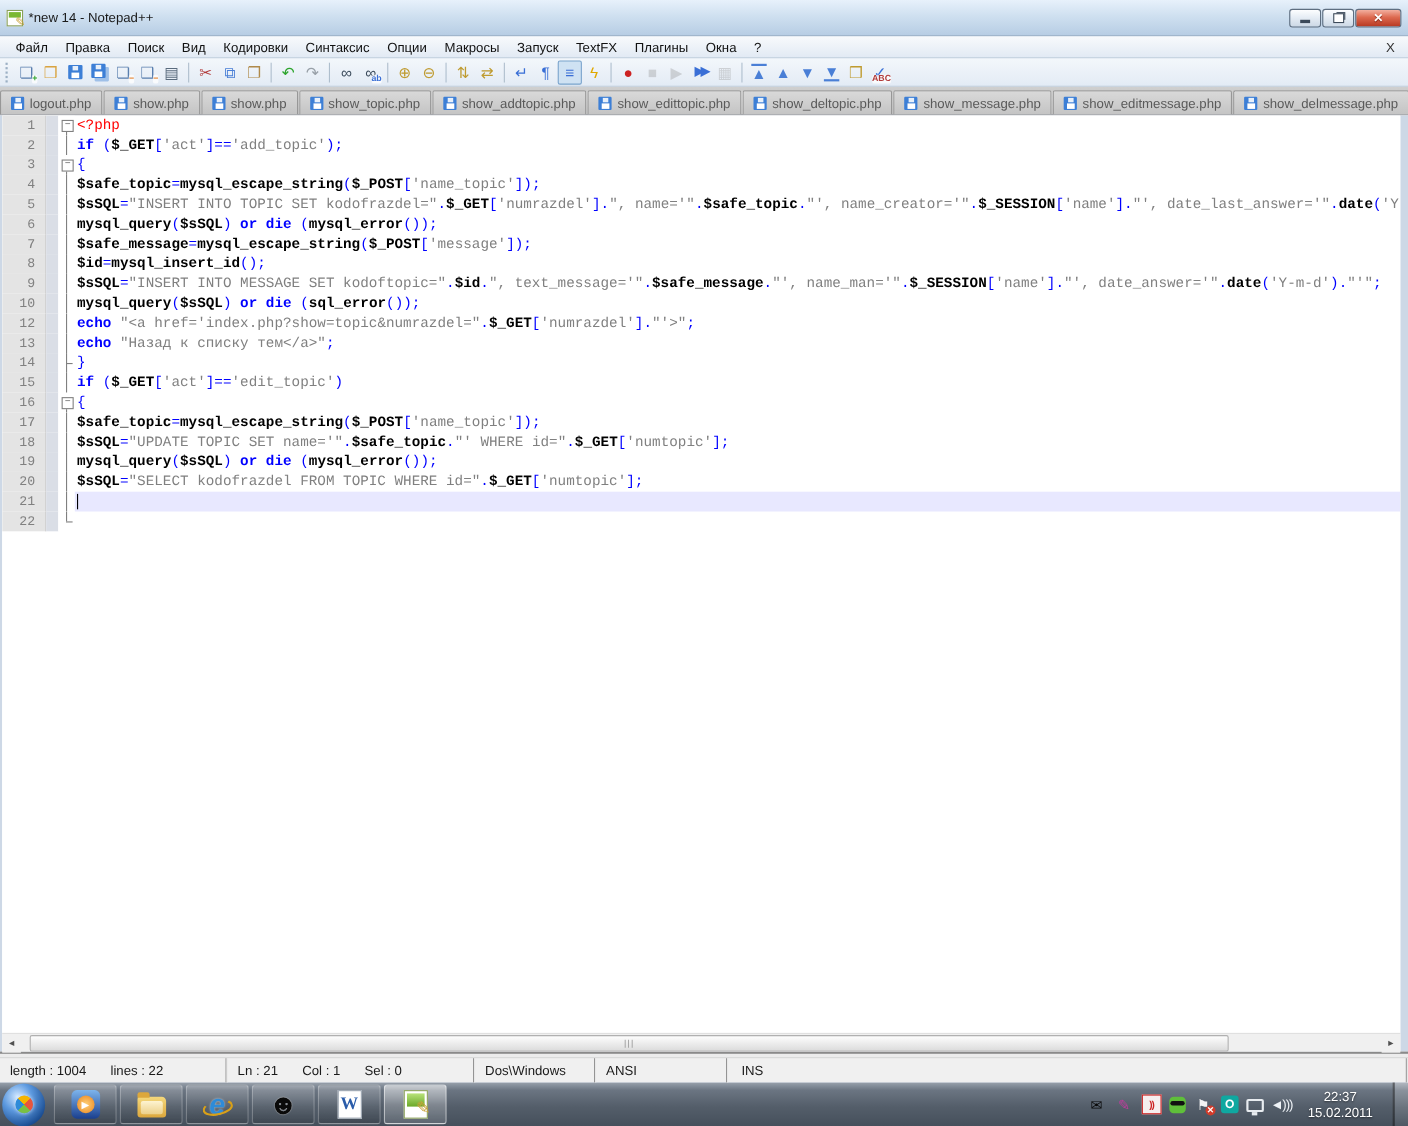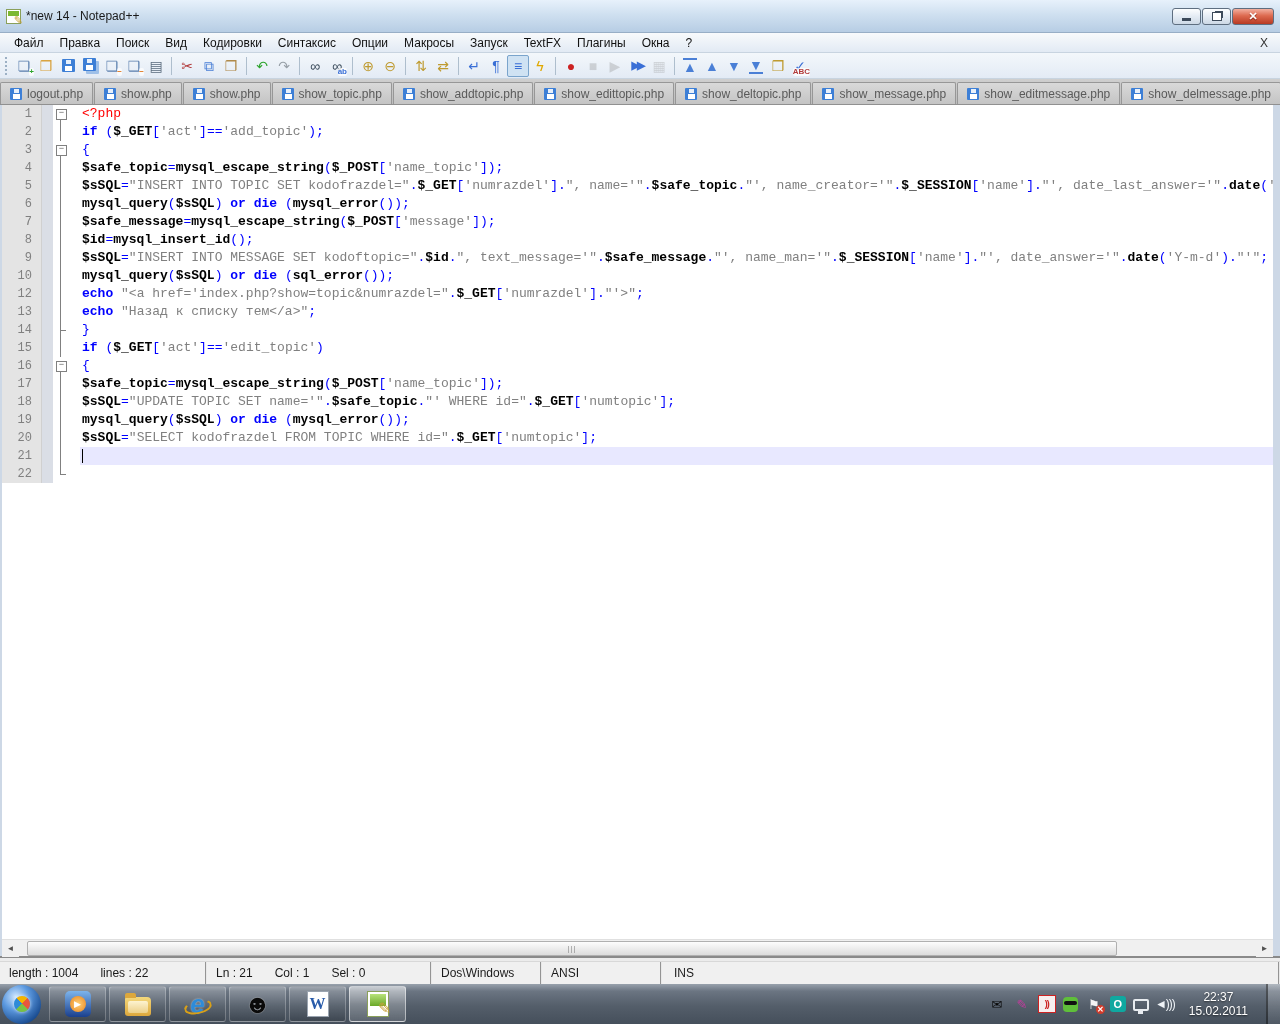--- a/index.html
+++ b/index.html
@@ -52,21 +52,21 @@
   .ln { width:40px; background:#e4e4e4; color:#808080; font-size:12px; text-align:right; padding-right:9px; line-height:18px; border-right:1px solid #d0d0d0; }
   .bm { width:11px; background:#dadee6; }
   .fold { width:15px; background:#fff; position:relative; }
   .fold.fline::before, .fold.fbox::after, .fold.ftick::before, .fold.fend::before { content:""; position:absolute; left:7px; width:1px; background:#808080; }
   .fold.fline::before { top:0; bottom:0; }
   .fold.fbox::before { content:"−"; position:absolute; left:3px; top:4px; width:9px; height:9px; border:1px solid #808080; background:#fff; font-size:9px; line-height:7px; text-align:center; color:#606060; z-index:1; }
   .fold.fbox::after { top:14px; bottom:0; }
   .fold.ftick::before { top:0; bottom:0; }
   .fold.ftick::after, .fold.fend::after { content:""; position:absolute; left:7px; top:9px; width:6px; height:1px; background:#808080; }
   .fold.fend::before { top:0; height:9px; }
-  .code { flex:1; white-space:pre; overflow:hidden; line-height:18px; padding-left:2px; position:relative;margin-left:12px; }
+  .code { flex:1; white-space:pre; overflow:hidden; line-height:18px; padding-left:2px; position:relative; }
   .ed-row.cur .code { background:#e8e8ff; }
   .tk-k { color:#0000ff; font-weight:bold; }
   .tk-v { color:#000000; font-weight:bold; }
   .tk-s { color:#808080; }
   .tk-o { color:#0000ff; }
   .tk-r { color:#ff0000; }
   .tk-p { color:#000; }
   .caret { display:inline-block; width:1px; height:14px; background:#000; vertical-align:middle; animation:blink 1s steps(1) infinite; }
   @keyframes blink { 50% { opacity:0; } }
 

